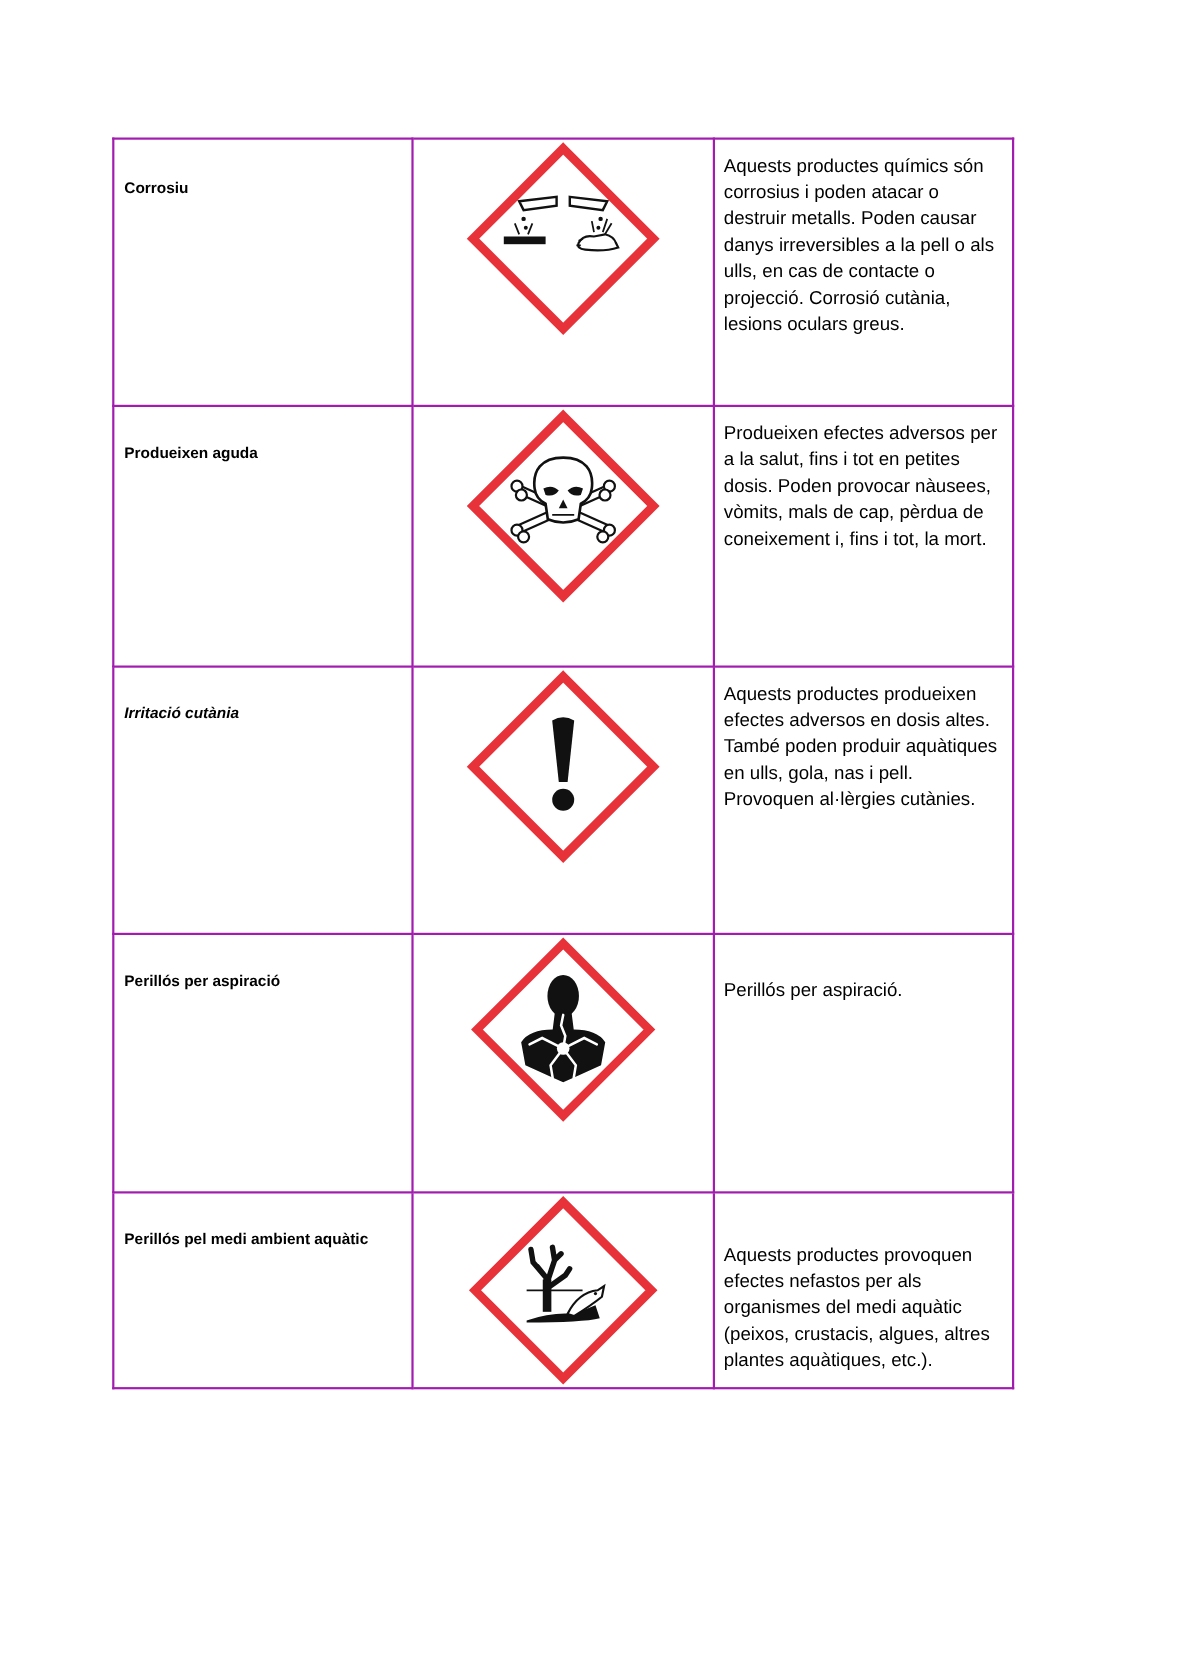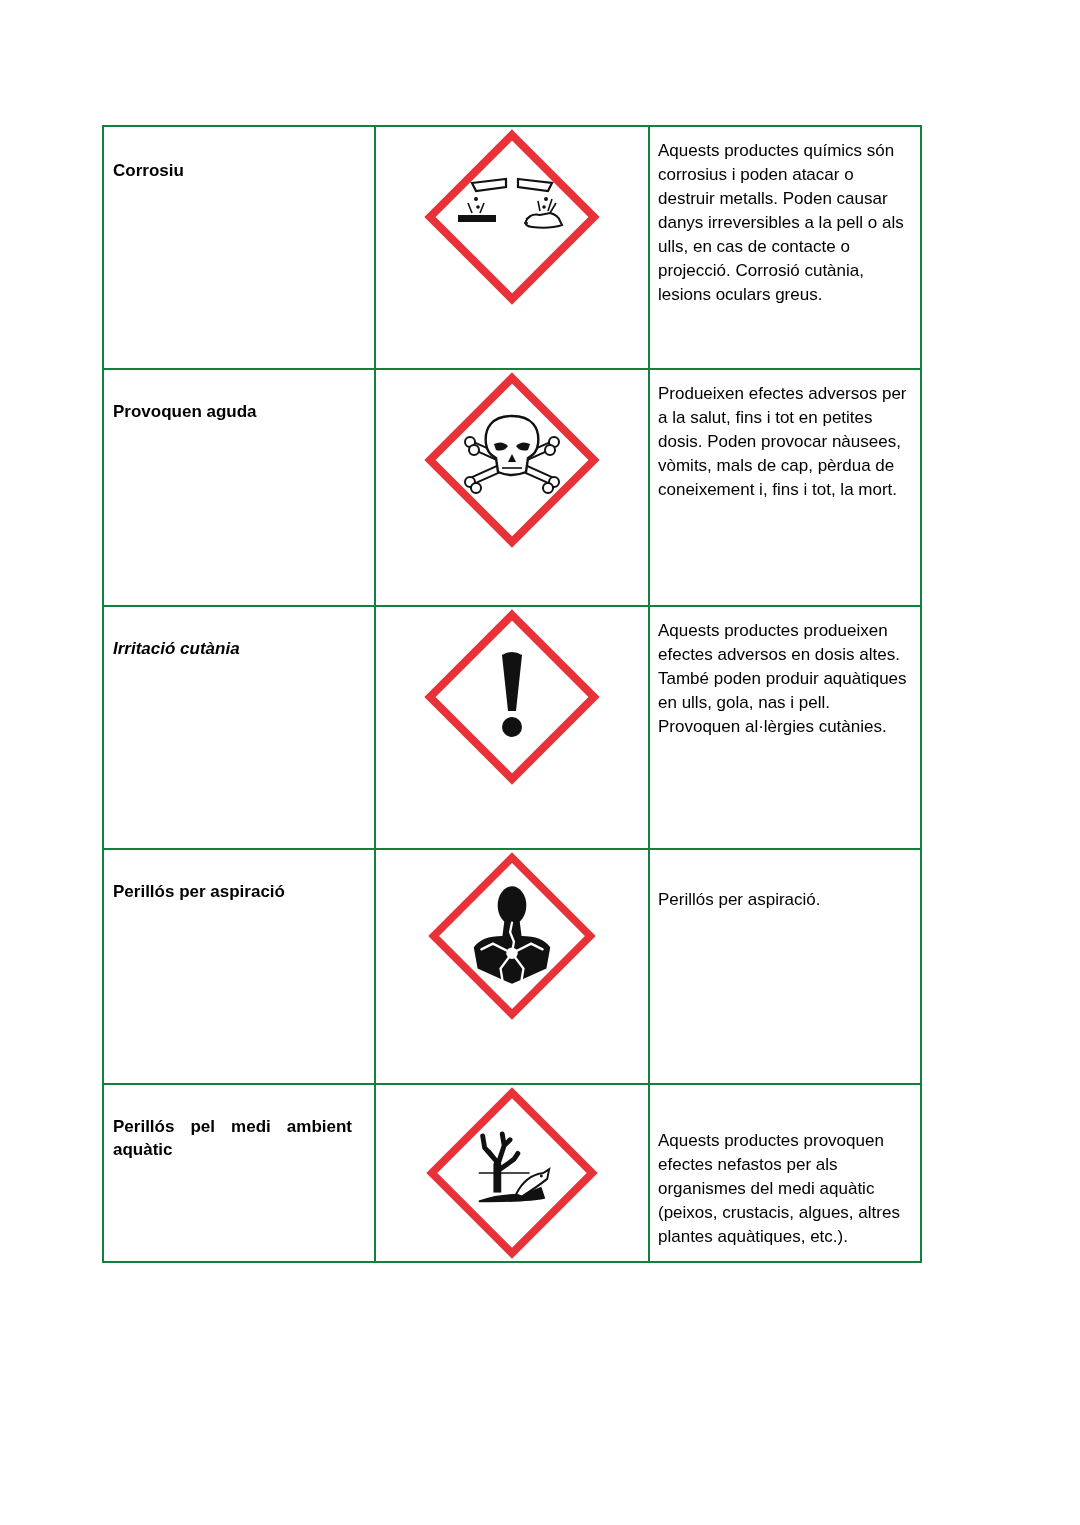--- a/index.html
+++ b/index.html
@@ -1,22 +1,22 @@
 <!DOCTYPE html>
 <html><head>
   <meta charset="utf-8">
   <style>
     html, body { margin: 0; padding: 0; background: #ffffff; }
     body { width: 1080px; height: 1525px; position: relative; font-family: "Liberation Sans", sans-serif; color: #000; }
     .tbl { position: absolute; left: 102px; top: 125px; border-collapse: collapse; table-layout: fixed; }
-    .tbl td { border: 2px solid #15803d; vertical-align: top; padding: 0; }
+    .tbl td { border: 2px solid #a21caf; vertical-align: top; padding: 0; }
     .c1 { width: 270px; }
     .c2 { width: 272px; }
     .c3 { width: 270px; }
-    .lbl { font-weight: bold; font-size: 17px; line-height: 23px; padding: 0 22px 0 9px; }
+    .lbl { font-weight: bold; font-size: 14px; line-height: 23px; padding: 0 22px 0 9px; }
     .lbl.justify { text-align: justify; text-align-last: left; }
     .desc { font-size: 17px; line-height: 24px; padding: 12px 6px 0 8px; }
     .pic { display: flex; justify-content: center; align-items: center; height: 100%; }
     .pic svg { display: block; }
   </style>
 </head>
 <body>
 
 <table class="tbl">
   <tbody>
@@ -56,21 +56,21 @@
         </svg>
       </div>
     </td>
     <td class="c3">
           <div class="desc">Aquests productes químics són corrosius i poden atacar o destruir metalls. Poden causar danys irreversibles a la pell o als ulls, en cas de contacte o projecció. Corrosió cutània, lesions oculars greus.</div>
         </td>
   </tr>
 
   <tr style="height:237px;">
     <td class="c1">
-          <div class="lbl" style="padding-top:30px;">Provoquen aguda</div>
+          <div class="lbl" style="padding-top:30px;">Produeixen aguda</div>
         </td>
     <td class="c2">
       <div class="pic">
         <svg width="180" height="180" viewBox="0 0 180 180">
           <polygon points="90,8 172,90 90,172 8,90" fill="#fff" stroke="#e8323a" stroke-width="8"></polygon>
 
           <g stroke="#111" stroke-width="2.2" fill="#fff">
             <path d="M52,76 L128,110" stroke-width="9" stroke-linecap="round"></path>
             <path d="M128,76 L52,110" stroke-width="9" stroke-linecap="round"></path>
           </g>

